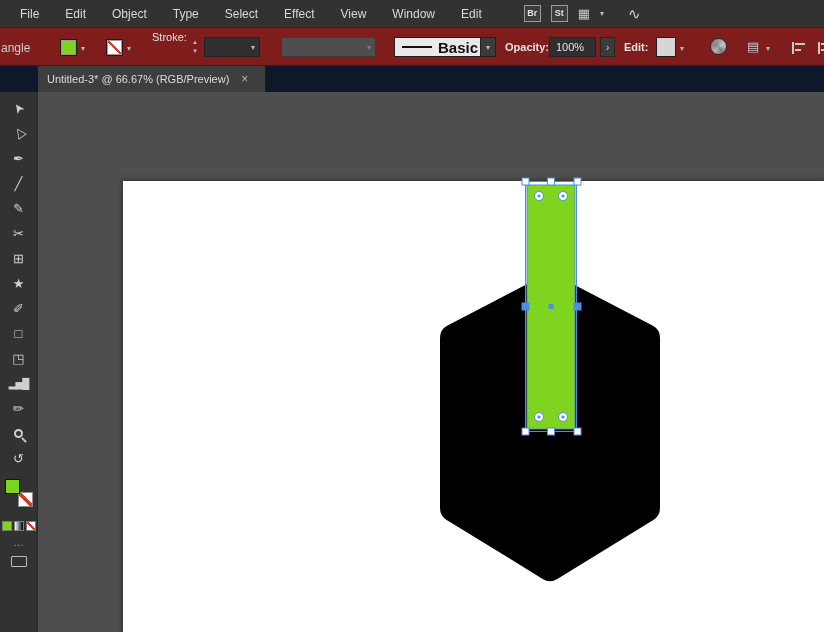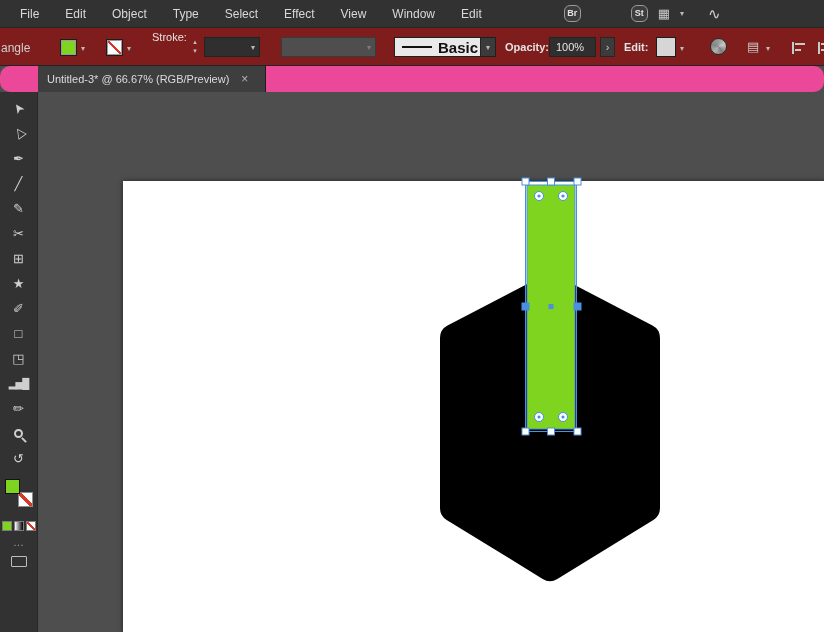--- a/index.html
+++ b/index.html
@@ -5,21 +5,21 @@
   * { margin:0; padding:0; box-sizing:border-box; }
   html,body { width:824px; height:632px; overflow:hidden; }
   body { position:relative; background:#4d4d4d; font-family:"Liberation Sans", sans-serif; color:#d6d6d6; }
 
   
   .menubar { position:absolute; top:0; left:0; right:0; height:28px; background:#323232;
              display:flex; align-items:center; padding-left:10px; border-bottom:1px solid #272727;gap:6px; }
   .menu-item { font-size:12px; color:#d9d9d9; padding:0 10px; line-height:28px; cursor:default; }
   .menu-icons { display:flex; align-items:center; margin-left:26px; gap:10px; }
   .badge { width:17px; height:17px; line-height:15px; text-align:center; font-size:9px; font-weight:bold;
-           color:#e2e2e2; background:#3d3d3d; border:1px solid #9a9a9a; border-radius:6px;margin-left:40px; }
+           color:#e2e2e2; background:#3d3d3d; border:1px solid #9a9a9a; border-radius:0; }
   .ws-glyph { font-size:13px; color:#c9c9c9; }
   .chev { font-size:8px; color:#b9b9b9; }
   .gesture-glyph { font-size:15px; color:#c9c9c9; margin-left:14px; }
 
   
   .controlbar { position:absolute; top:28px; left:0; right:0; height:38px; background:#7f1d1d;
                 border-bottom:1px solid #232323; }
   .controlbar .abs { position:absolute; }
   .ctx-label { left:1px; top:13px; font-size:12px; color:#cfcfcf; }
   .swatch { width:17px; height:17px; border:1px solid #1c1c1c; box-shadow:inset 0 0 0 1px #9b9b9b; }
@@ -45,21 +45,21 @@
   .style-swatch { left:656px; top:9px; width:20px; height:20px; background:#d6d6d6; border:1px solid #1c1c1c; }
   .wheel { left:710px; top:10px; width:17px; height:17px; border-radius:50%;
            background:conic-gradient(#9a9a9a,#c6c6c6,#7c7c7c,#b2b2b2,#868686,#9a9a9a); border:1px solid #2a2a2a; }
   .doc-glyph { left:747px; top:11px; font-size:13px; color:#c9c9c9; }
   .align-icon { top:14px; width:14px; height:12px; border-left:2px solid #c9c9c9;
       background:linear-gradient(#c9c9c9,#c9c9c9) 1px 1px/10px 2px no-repeat,
                  linear-gradient(#c9c9c9,#c9c9c9) 1px 7px/6px 2px no-repeat; }
   .align-1 { left:792px; } .align-2 { left:818px; }
 
   
-  .tabbar { position:absolute; top:66px; left:0; right:0; height:26px; background:#ec4899;border-radius:10px; }
+  .tabbar { position:absolute; top:66px; left:0; right:0; height:26px; background:#0f172a; }
   .doc-tab { position:absolute; left:38px; top:0; height:26px; width:228px; background:#3e3e3e;
              display:flex; align-items:center; padding:0 9px; border-right:1px solid #1e1e1e; }
   .tab-title { font-size:11px; color:#dcdcdc; white-space:nowrap; }
   .tab-close { margin-left:12px; font-size:12px; color:#b5b5b5; }
 
   
   .main { position:absolute; top:92px; left:0; right:0; bottom:0; }
   .toolspanel { position:absolute; top:0; left:0; bottom:0; width:38px; background:#323232;
                 border-right:1px solid #272727; display:flex; flex-direction:column; align-items:center; padding-top:4px; }
   .tool { width:34px; height:25px; display:flex; align-items:center; justify-content:center; }

